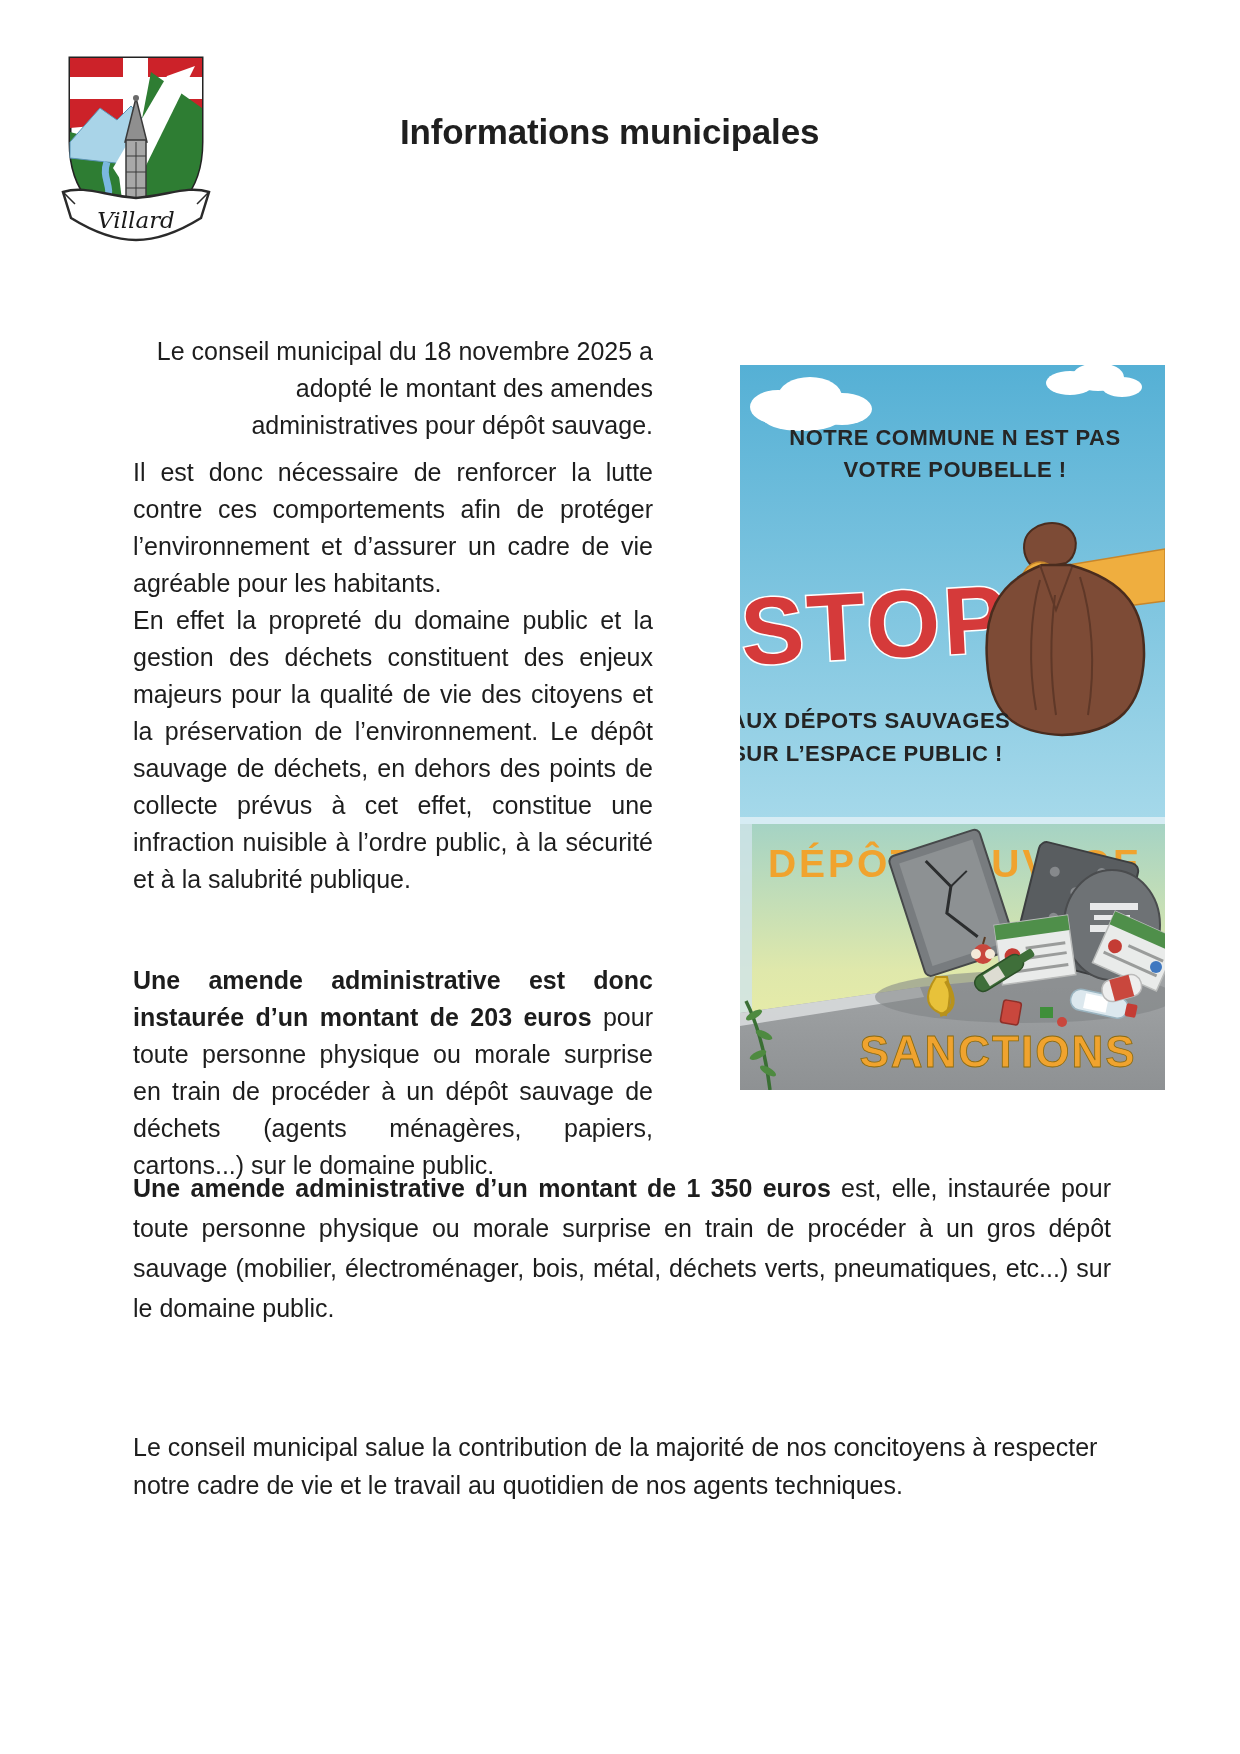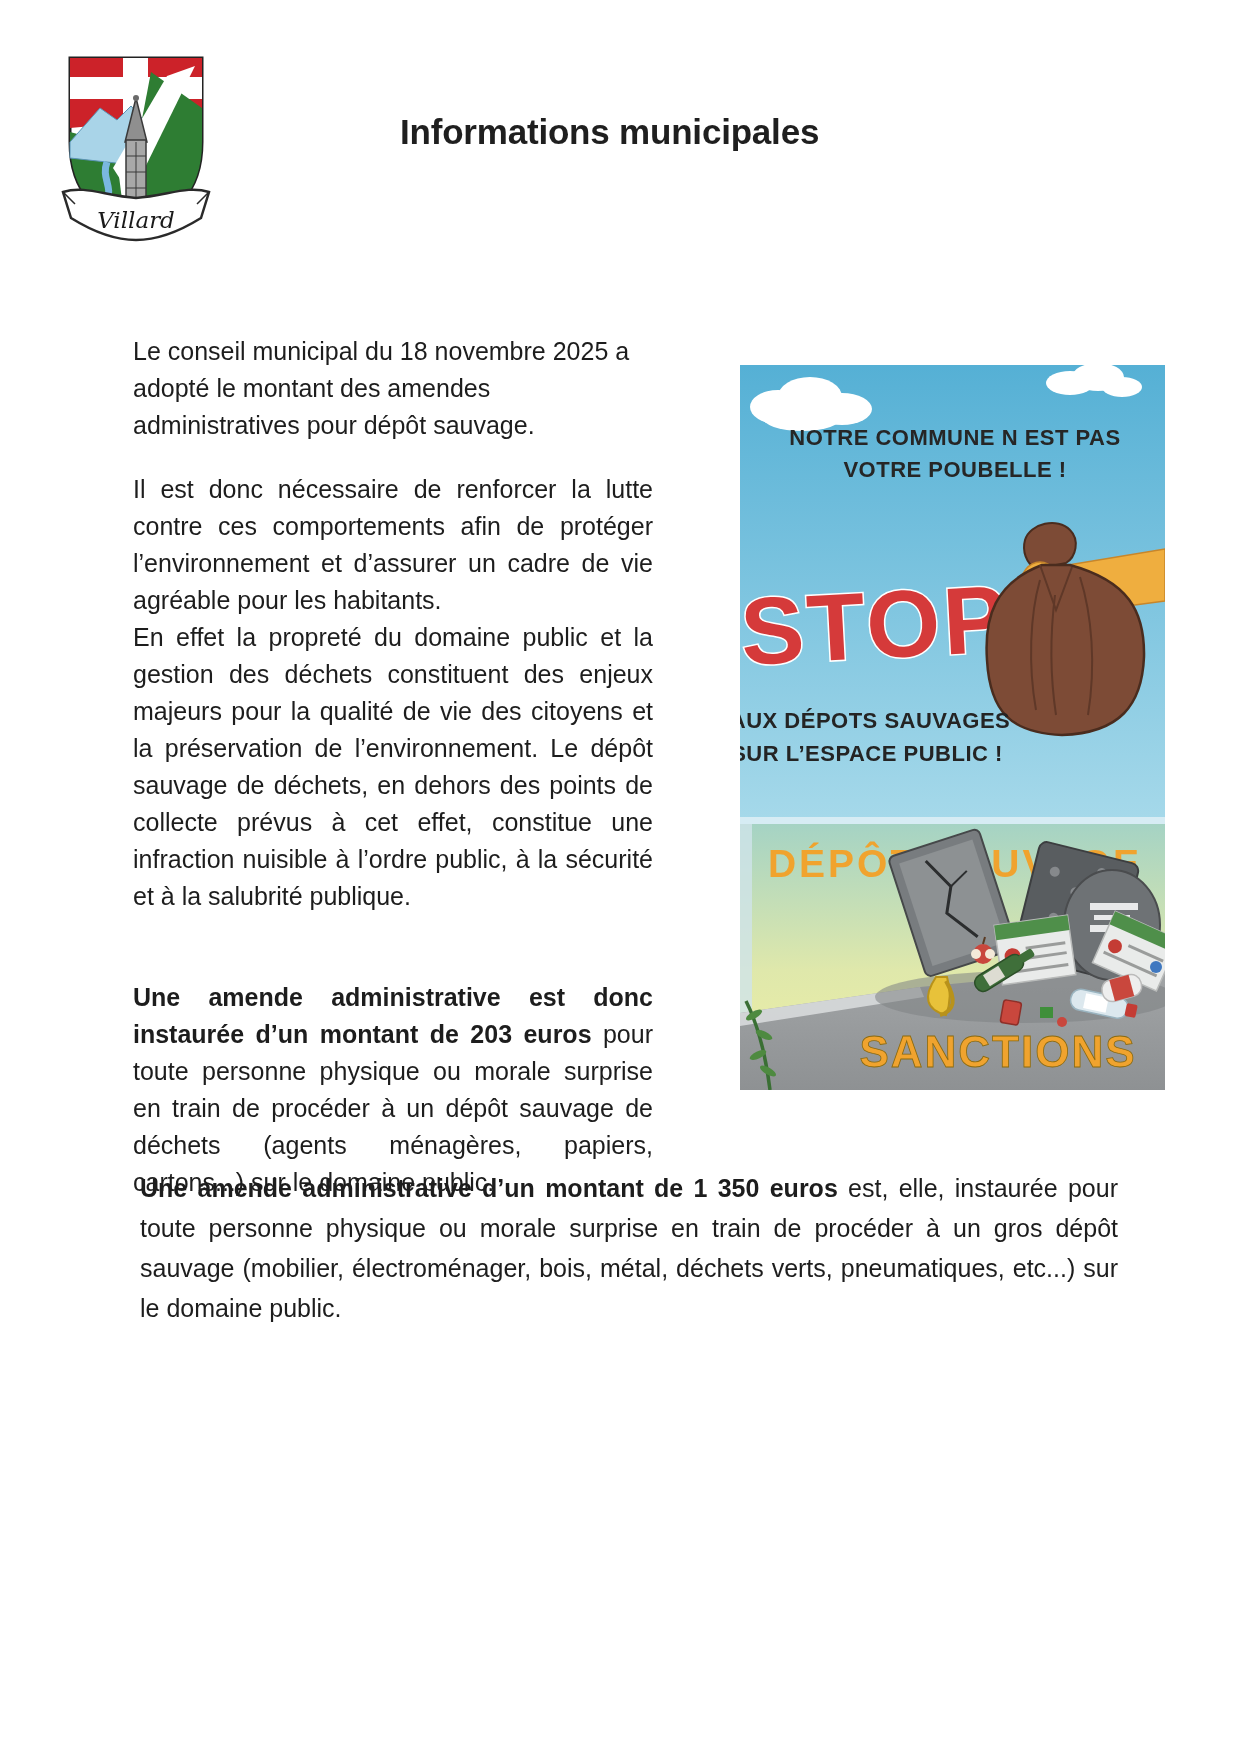--- a/index.html
+++ b/index.html
@@ -16,29 +16,29 @@
     font-size:35px;font-weight:700;color:#1f1f1f;
     white-space:nowrap;letter-spacing:-0.2px;
   }
   #title1{left:400px;top:112px;}
   #title2{left:397px;top:184px;}
   .coltext{
     position:absolute;left:133px;top:333px;width:520px;
     font-size:25px;line-height:37px;color:#1d1d1d;
   }
   .coltext p{margin:0;}
-  #p1{margin-bottom:27px;text-align:left;}
+  #p1{margin-bottom:10px;text-align:right;}
   #p2{text-align:justify;}
   #p3{text-align:justify;margin-top:2px;}
   #p4{text-align:justify;margin-top:64px;}
   .wide{
     position:absolute;left:133px;width:978px;
     font-size:25px;line-height:40px;color:#1d1d1d;margin:0;
   }
-  #p5{top:1168px;text-align:justify;margin-left:7px;}
+  #p5{top:1168px;text-align:justify;}
   #p6{top:1428px;line-height:38px;text-align:left;}
   b{font-weight:700;}
   #logo{position:absolute;left:55px;top:46px;}
   #poster{position:absolute;left:740px;top:365px;}
   .ptxt{font-family:"Liberation Sans",sans-serif;font-weight:700;}
 </style>
 </head>
 <body>
 
 <div class="page">
@@ -243,14 +243,15 @@
       <ellipse cx="24" cy="670" rx="9" ry="3.5" fill="#4e8a40" transform="rotate(25 24 670)"></ellipse>
       <ellipse cx="18" cy="690" rx="9" ry="3.5" fill="#4e8a40" transform="rotate(-25 18 690)"></ellipse>
       <ellipse cx="28" cy="706" rx="9" ry="3.5" fill="#4e8a40" transform="rotate(30 28 706)"></ellipse>
     </g>
   </svg>
 
   <p class="wide" id="p5">
     <b>Une amende administrative d’un montant de 1 350 euros</b><span> est, elle, instaurée pour toute personne physique ou morale surprise en train de procéder à un gros dépôt sauvage (mobilier, électroménager, bois, métal, déchets verts, pneumatiques, etc...) sur le domaine public.</span>
   </p>
 
+  <p class="wide" id="p6">Le conseil municipal salue la contribution de la majorité de nos concitoyens à respecter notre cadre de vie et le travail au quotidien de nos agents techniques.</p>
 
 </div>
 
 </body></html>

